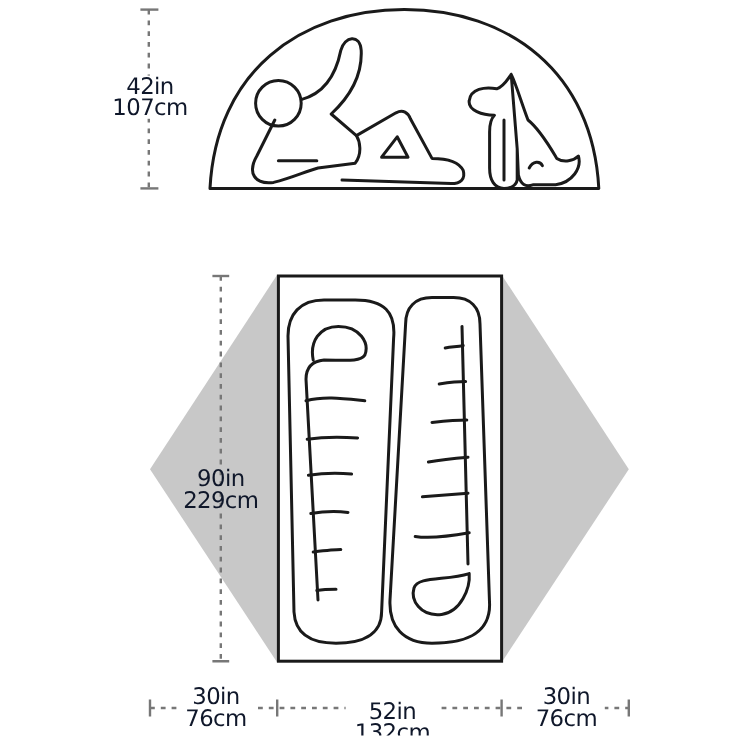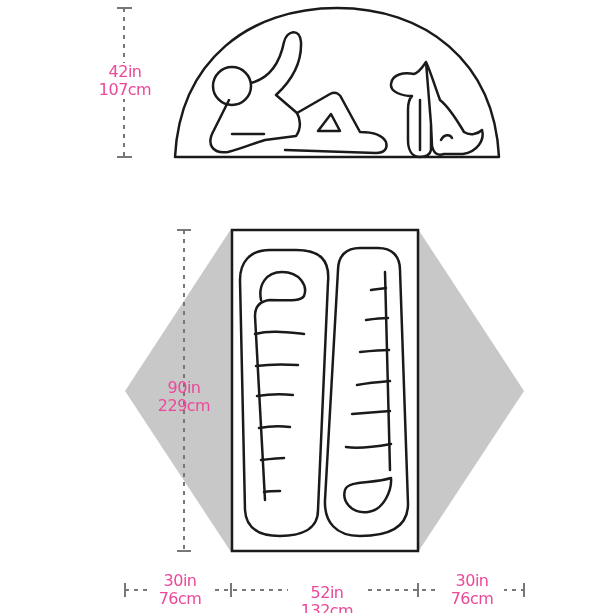--- a/index.html
+++ b/index.html
@@ -1,18 +1,18 @@
 <!DOCTYPE html>
 <html><head>
   <meta charset="utf-8">
   <style>
     html, body { margin:0; padding:0; background:#ffffff; }
     body { width:613px; height:613px; position:relative; overflow:hidden; font-family:"DejaVu Sans", sans-serif; }
     svg { position:absolute; left:0; top:0; }
-    .lbl { position:absolute; text-align:center; color:#ec4899; font-size:16px; line-height:18px; letter-spacing:-0.5px; background:transparent; }
+    .lbl { position:absolute; text-align:center; color:#0f172a; font-size:19px; line-height:18px; letter-spacing:-0.5px; background:transparent; }
     .lbl span { display:block; }
     .bg { background:#ffffff; padding:0 1px; }
   </style>
 </head>
 <body>
 
 <svg width="613" height="613" viewBox="0 0 613 613">
 
   <g stroke="#777" stroke-width="2" fill="none">
     <line x1="117" y1="8" x2="132" y2="8"></line>
@@ -80,21 +80,21 @@
     <line x1="524" y1="583" x2="524" y2="597"></line>
     <line x1="125" y1="590" x2="524" y2="590" stroke-dasharray="4,5"></line>
   </g>
 </svg>
 
 <div class="lbl bg" style="left:88px; top:63px; width:72px;">
   <span>42in</span>
   <span>107cm</span>
 </div>
 
-<div class="lbl" style="left:148px; top:379px; width:72px;">
+<div class="lbl" style="left:148px; top:390px; width:72px;">
   <span>90in</span>
   <span>229cm</span>
 </div>
 
 <div class="lbl bg" style="left:148px; top:572px; width:62px;">
   <span>30in</span>
   <span>76cm</span>
 </div>
 
 <div class="lbl bg" style="left:288px; top:584px; width:76px;">

